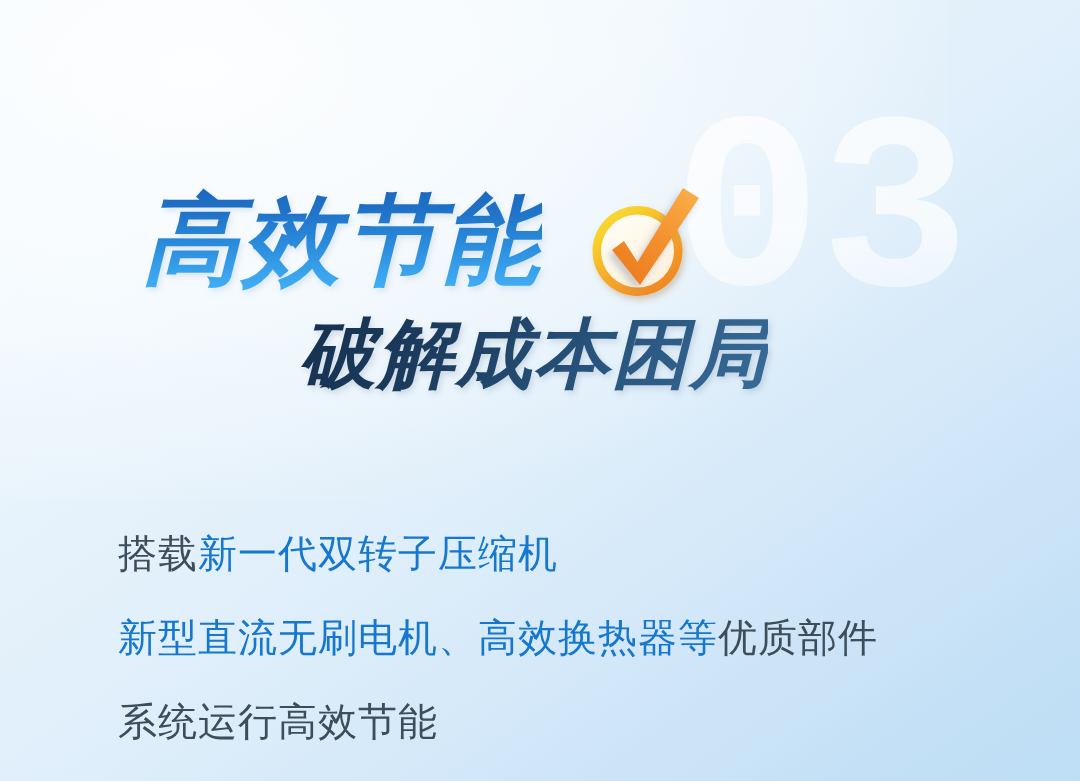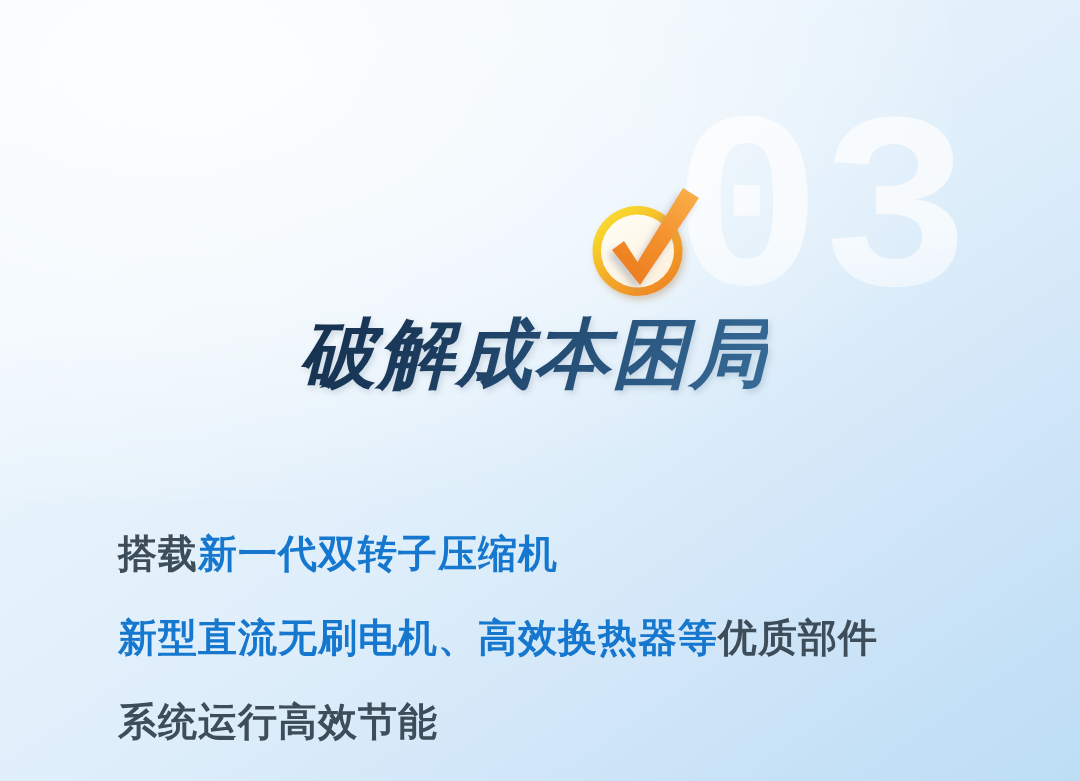--- a/index.html
+++ b/index.html
@@ -128,36 +128,37 @@
 
   
   .body-block {
     position: absolute;
     left: 118px;
     top: 534px;
     width: 900px;
   }
   .body-line {
     font-size: 39px;
-    font-weight: 700;
+    font-weight: 400;
     line-height: 1;
     letter-spacing: 1px;
     white-space: nowrap;
     margin-bottom: 45px;
     color: #3d4d59;
   }
   .body-line:last-child { margin-bottom: 8px; }
 </style>
 </head>
 <body>
 
 <div id="slide">
 
   <div class="ghost-number">03</div>
 
+  <div class="headline">高效节能</div>
 
   <div class="check-badge">
     <svg width="130" height="128" viewBox="0 0 130 128" xmlns="http://www.w3.org/2000/svg">
       <defs>
         <linearGradient id="ringGrad" x1="0%" y1="0%" x2="78%" y2="100%">
           <stop offset="0%" stop-color="#f9e23a"></stop>
           <stop offset="28%" stop-color="#f7cf2c"></stop>
           <stop offset="62%" stop-color="#f4a52c"></stop>
           <stop offset="100%" stop-color="#ee8422"></stop>
         </linearGradient>

